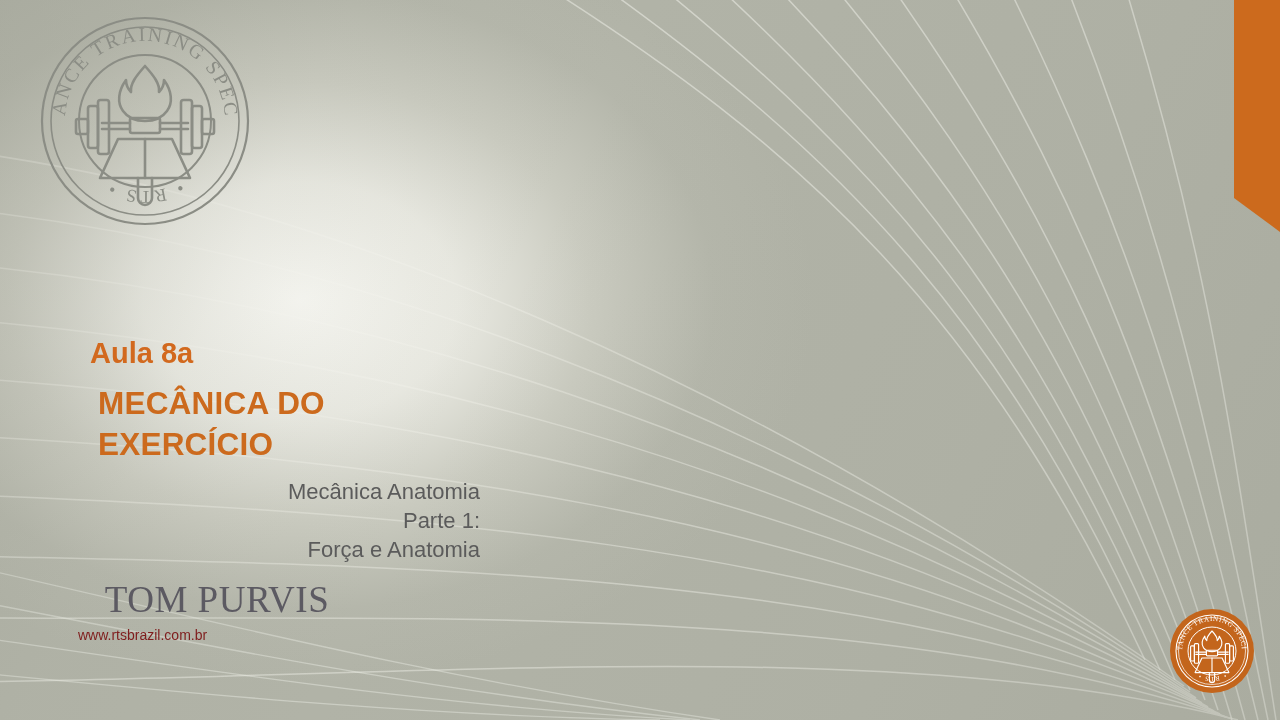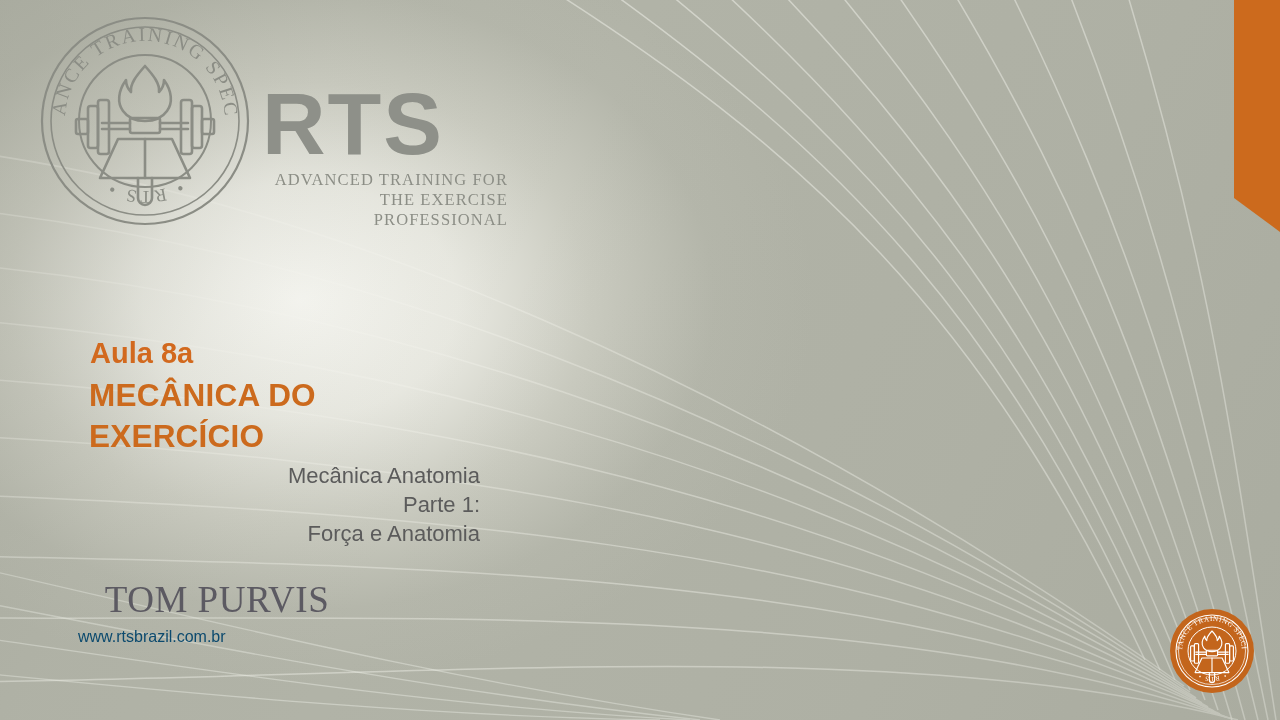--- a/index.html
+++ b/index.html
@@ -111,21 +111,21 @@
     color: #d2691e;
     margin: 4px;
     text-align: left;
   }
   .title-main {
     font-family: "Liberation Sans", sans-serif;
     font-weight: bold;
     font-size: 31.5px;
     line-height: 1.3;
     color: #cc6a1d;
-    margin: 3px;
+    margin: 12px;
     text-align: left;
     letter-spacing: 0.2px;
   }
   .subtitle {
     font-family: "Liberation Sans", sans-serif;
     font-size: 22px;
     line-height: 1.32;
     color: #5b5b5b;
     text-align: right;
     margin: 4px 0 0 0;
@@ -144,23 +144,23 @@
     font-family: "Liberation Serif", serif;
     font-size: 37px;
     line-height: 1.1;
     color: #5c5a62;
     margin: 0;
     letter-spacing: 0.5px;
     text-align: center;
   }
   .author-url {
     font-family: "Liberation Sans", sans-serif;
-    font-size: 16px;
+    font-size: 14px;
     line-height: 1.2;
-    color: #0c4a6e;
+    color: #7f1d1d;
     margin: 6px 0 0 26px;
   }
 
   
   .badge-seal {
     position: absolute;
     left: 1169px;
     top: 608px;
     width: 86px;
     height: 86px;
@@ -267,25 +267,20 @@
       <rect x="145" y="88" width="11" height="54" rx="2.5"></rect>
       <rect x="166" y="107" width="12" height="15" rx="2"></rect>
 
       <path d="M 109,127 L 82,127 L 64,166 L 154,166 L 136,127 L 109,127 Z"></path>
       <path d="M 109,127 L 109,166"></path>
 
       <path d="M 102,166 L 102,186 a 7,7 0 0,0 14,0 L 116,166"></path>
     </g>
   </svg>
 
-  <div class="wordmark">
-    <div class="wordmark-rts">RTS</div>
-    <div class="wordmark-tag">ADVANCED  TRAINING  FOR
-THE  EXERCISE  PROFESSIONAL</div>
-  </div>
 
   <div class="title-block">
     <div class="title-kicker">Aula 8a</div>
     <div class="title-main">MECÂNICA DO EXERCÍCIO</div>
     <div class="subtitle">
       <div>Mecânica Anatomia</div>
       <div>Parte 1:</div>
       <div>Força e Anatomia</div>
     </div>
   </div>

